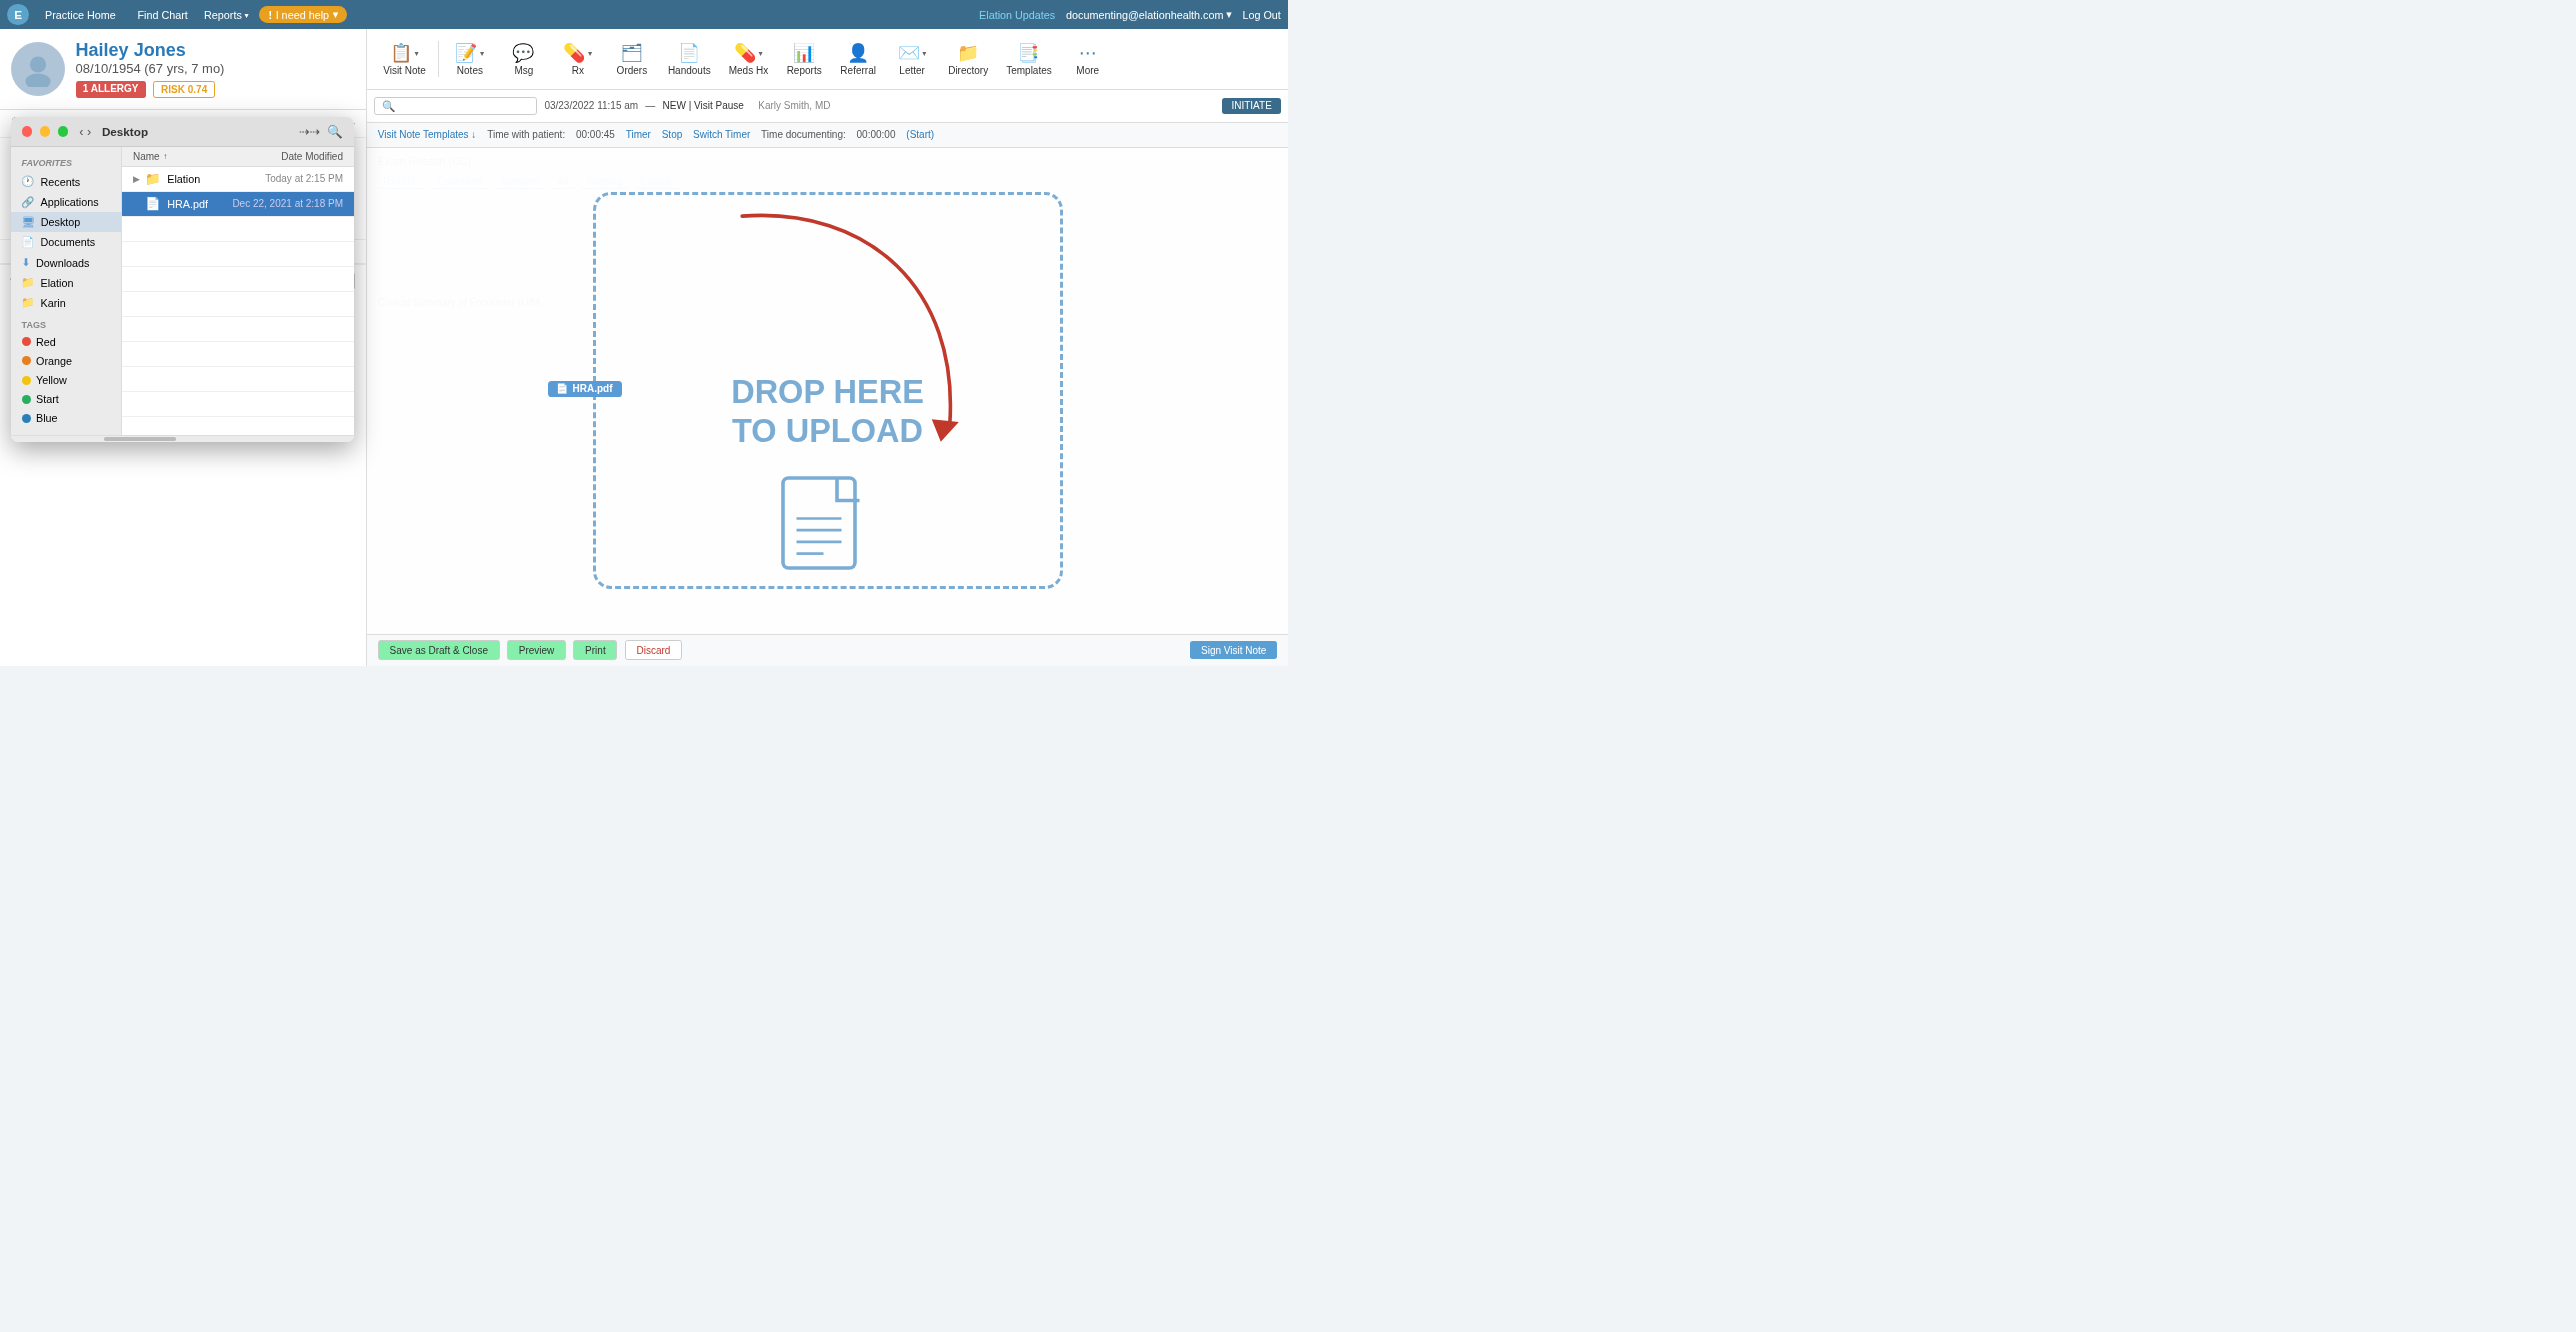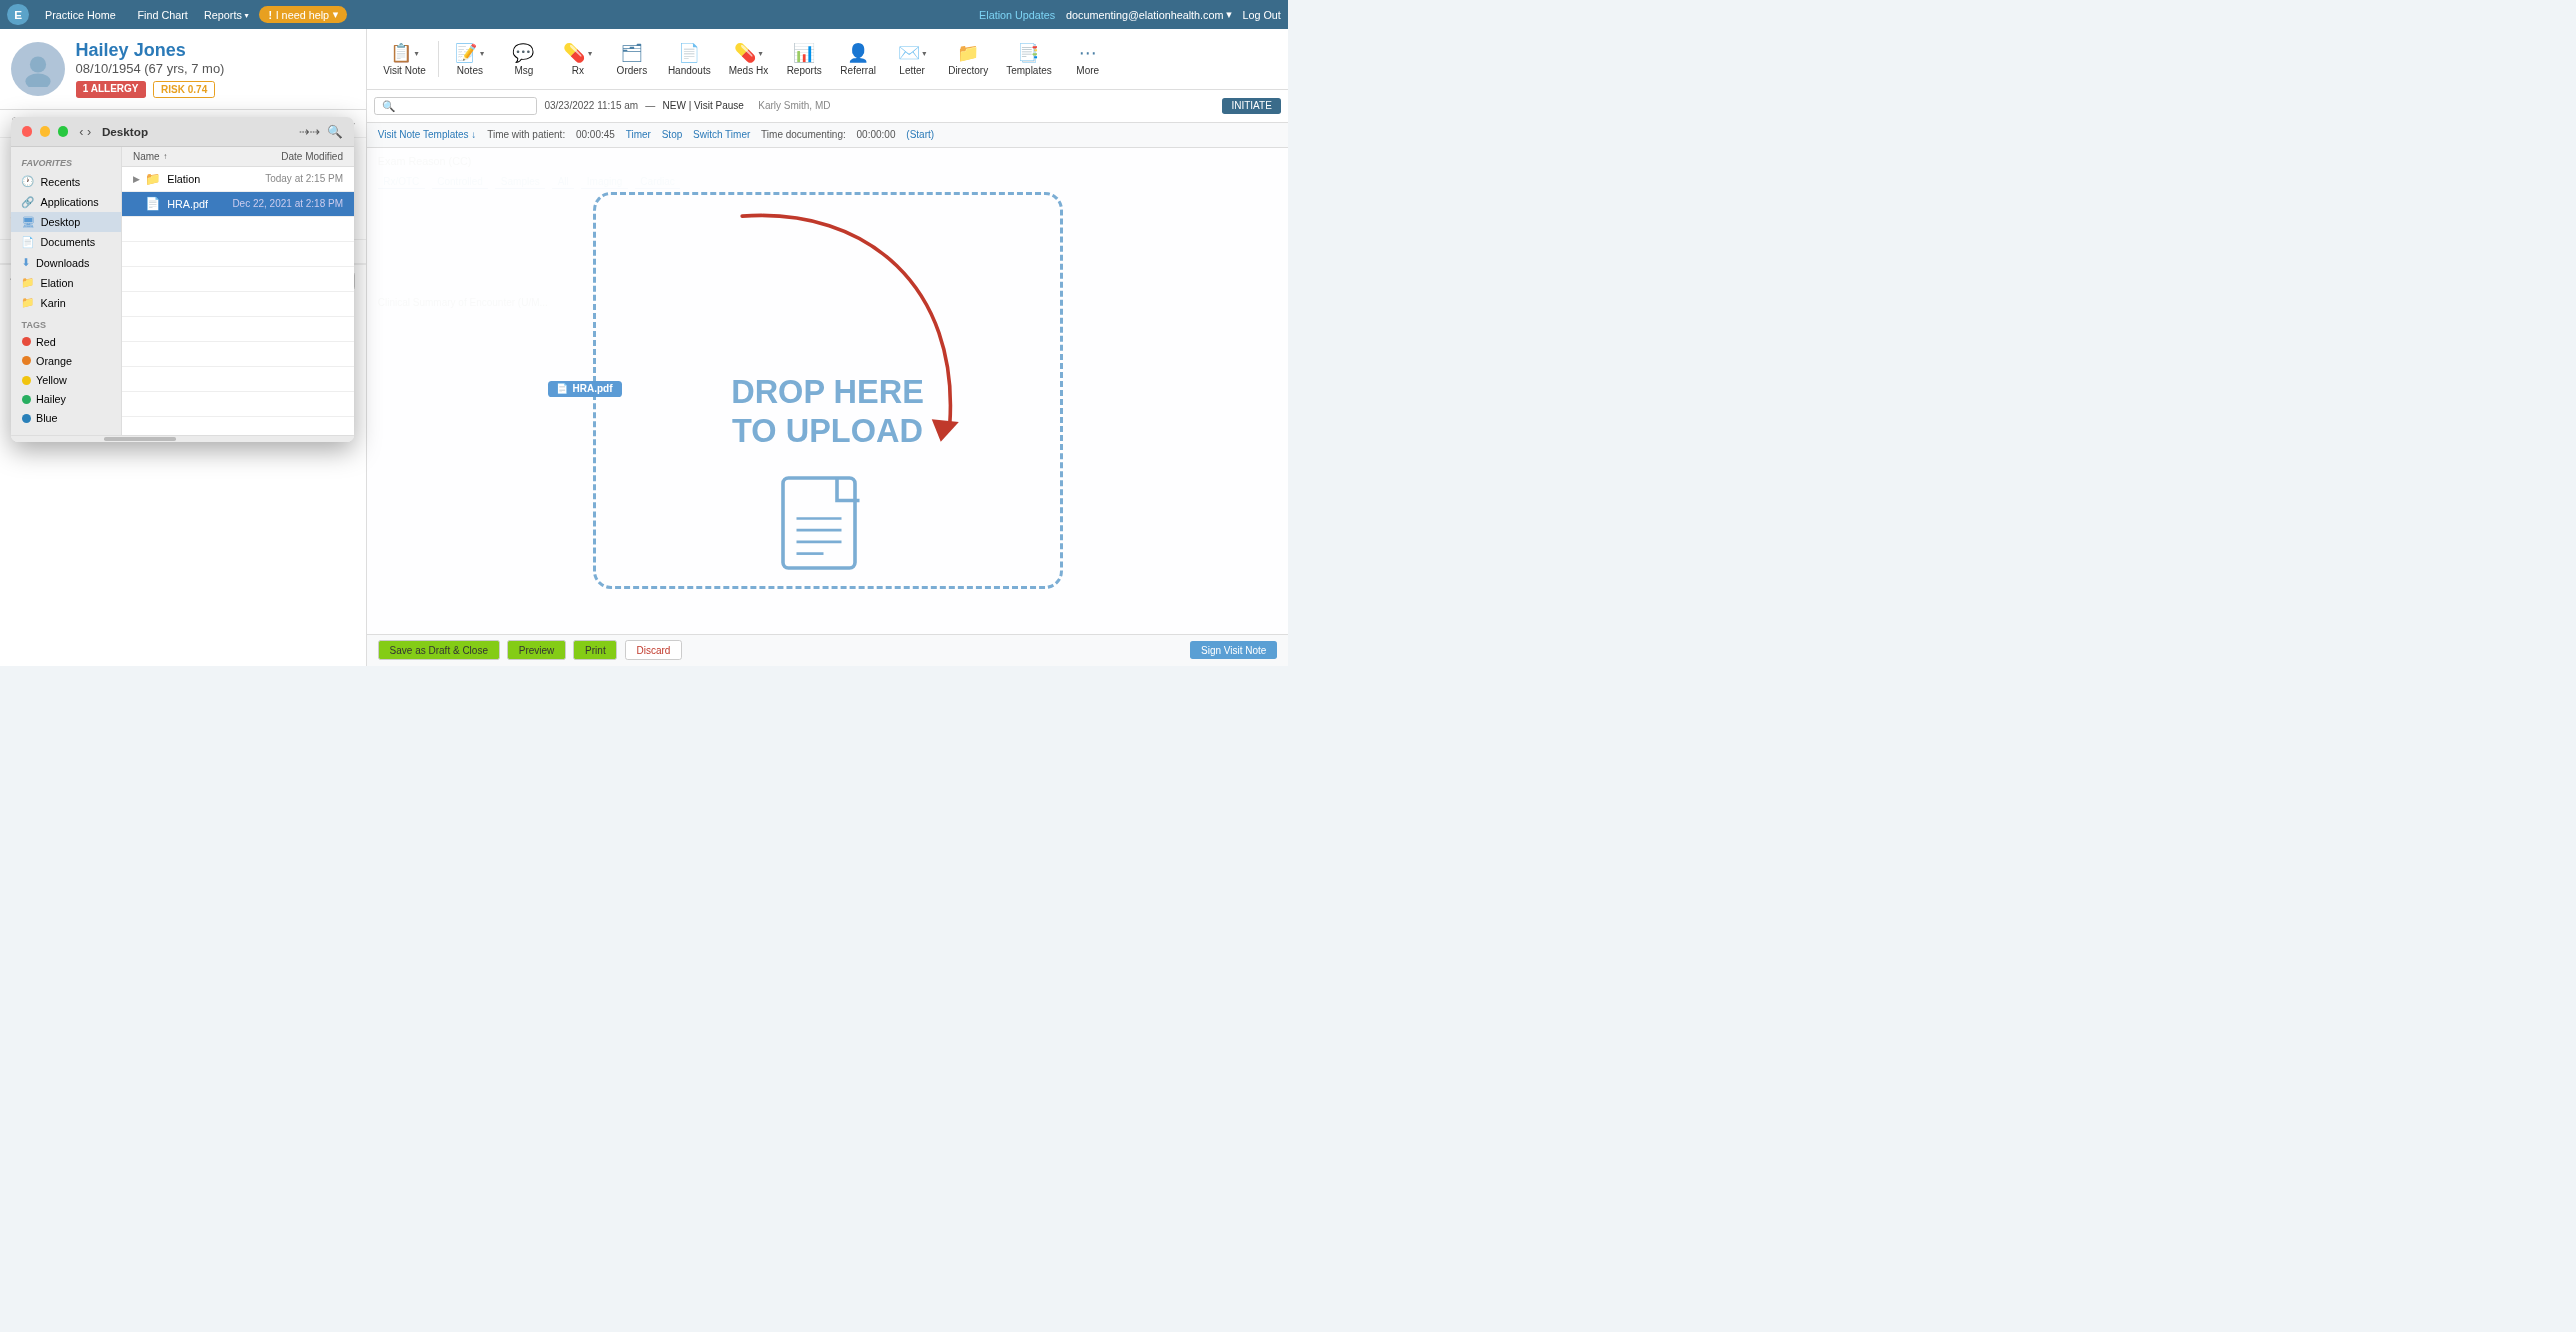--- a/index.html
+++ b/index.html
@@ -335,21 +335,21 @@
     .action-btn {
       background: #5a9fd4;
       color: white;
       border: none;
       border-radius: 2.7px;
       padding: 3.6px 10.8px;
       font-size: 10px;
       cursor: pointer;
     }
     .action-btn.secondary {
-      background: #84cc16;
+      background: #86efac;
       color: #333;
       border: 0.9px solid #ccc;
     }
     .action-btn.danger {
       background: white;
       color: #c0392b;
       border: 0.9px solid #ccc;
     }
 
     
@@ -676,21 +676,21 @@
       <div style="padding:3.6px 10.8px; display:flex; align-items:center; gap:5.4px; cursor:pointer;">
         <span style="width:9px;height:9px;border-radius:50%;background:#e67e22;display:inline-block;"></span>
         <span>Orange</span>
       </div>
       <div style="padding:3.6px 10.8px; display:flex; align-items:center; gap:5.4px; cursor:pointer;">
         <span style="width:9px;height:9px;border-radius:50%;background:#f1c40f;display:inline-block;"></span>
         <span>Yellow</span>
       </div>
       <div style="padding:3.6px 10.8px; display:flex; align-items:center; gap:5.4px; cursor:pointer;">
         <span style="width:9px;height:9px;border-radius:50%;background:#27ae60;display:inline-block;"></span>
-        <span>Hailey</span>
+        <span>Start</span>
       </div>
       <div style="padding:3.6px 10.8px; display:flex; align-items:center; gap:5.4px; cursor:pointer;">
         <span style="width:9px;height:9px;border-radius:50%;background:#2980b9;display:inline-block;"></span>
         <span>Blue</span>
       </div>
     </div>
 
     <div style="flex:1; background:white;">
       <div class="finder-table-header">
         <div class="finder-col-name">

